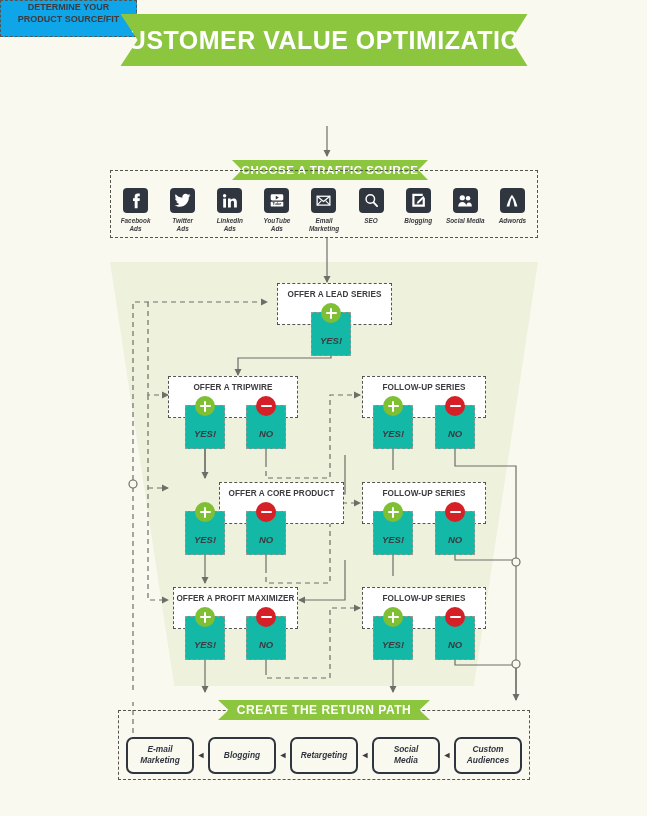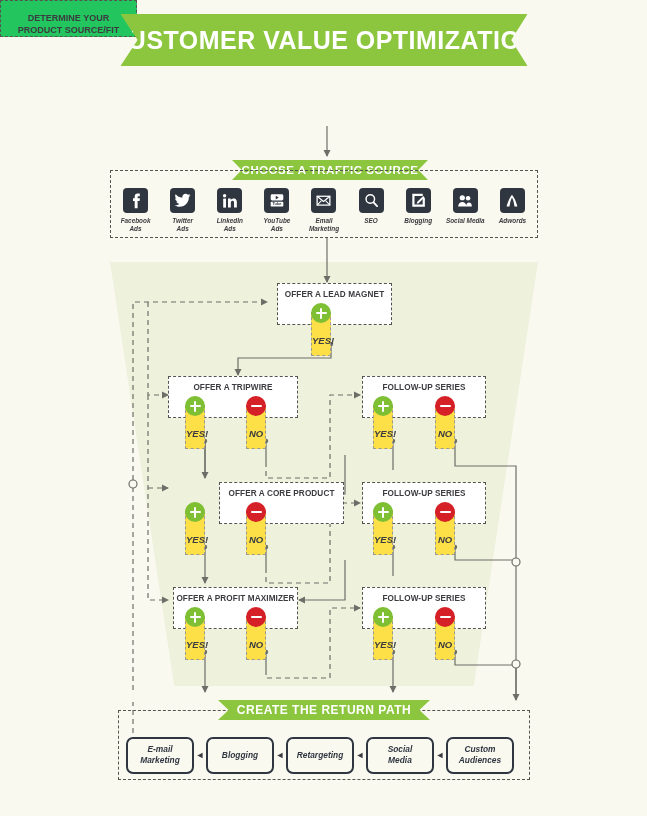--- a/index.html
+++ b/index.html
@@ -50,23 +50,23 @@
   
   .dash-box{
     position:absolute;
     border:1px dashed #8a8a82;
     box-sizing:border-box;
   }
 
   
   #determine-box{
     left:260px;top:90px;width:135px;height:35px;
-    background:#22c55e;
+    background:#0ea5e9;
     border:1px dashed #55554f;
-    display:flex;align-items:flex-end;justify-content:center;
+    display:flex;align-items:flex-start;justify-content:center;
   }
   #determine-box .txt{
     font-size:9px;font-weight:bold;color:#3b3b40;line-height:1.35;text-align:center;
   }
 
   
   #traffic-box{
     left:110px;top:170px;width:428px;height:68px;
     border:1px dashed #55554f;
     background:transparent;
@@ -103,23 +103,23 @@
   }
   .offer .title{
     position:absolute;left:0;right:0;top:6px;
     text-align:center;font-size:8.2px;font-weight:bold;color:#3b3b40;
     letter-spacing:.1px;
   }
 
   
   .yn{
     position:absolute;
-    width:20px;height:44px;
+    width:40px;height:44px;
     border:1px dashed #9a9a92;
-    background:#fde047;
+    background:#14b8a6;
     box-sizing:border-box;
   }
   .yn .lbl{
     position:absolute;left:0;right:0;bottom:9px;text-align:center;
     font-size:9.5px;font-style:italic;font-weight:bold;color:#3b3b40;
   }
   .badge{
     position:absolute;left:50%;top:-10px;transform:translateX(-50%);
     width:20px;height:20px;border-radius:50%;
     display:flex;align-items:center;justify-content:center;
@@ -132,21 +132,21 @@
     content:"";position:absolute;left:4.2px;top:-4.2px;width:2.6px;height:11px;background:#fff;border-radius:1px;
   }
 
   
   #return-box{
     left:118px;top:710px;width:412px;height:70px;
     border:1px dashed #55554f;
   }
   #return-row{
     position:absolute;left:126px;top:736px;width:396px;height:38px;
-    display:flex;align-items:center;justify-content:flex-start;
+    display:flex;align-items:center;justify-content:space-between;
   }
   .rp{
     width:68px;height:37px;border:2.2px solid #2f3640;border-radius:7px;
     background:#faf9f0;display:flex;align-items:center;justify-content:center;
     font-size:8.4px;font-style:italic;font-weight:bold;color:#2f3640;
     text-align:center;line-height:1.3;box-sizing:border-box;
   }
   .rp-arrow{
     width:12px;display:flex;align-items:center;justify-content:center;color:#3b3b40;font-size:9px;
   }
@@ -354,21 +354,21 @@
           <svg width="18" height="18" viewBox="0 0 20 20">
               <path d="M10 3 C12.6 6.4 14.6 10.4 16 16 L12.8 16 C12 11.4 11.2 8.4 10 6.2 C8.8 8.4 8 11.4 7.2 16 L4 16 C5.4 10.4 7.4 6.4 10 3 z" fill="#fff"></path>
             </svg>
         </div>
         <div class="icon-lbl">Adwords</div>
       </div>
 
     </div>
 
     <div class="offer" style="left:277px;top:283px;width:115px;height:42px;">
-      <div class="title">OFFER A LEAD MAGNET</div>
+      <div class="title">OFFER A LEAD SERIES</div>
     </div>
     <div class="yn" style="left:311px;top:312px;">
       <div class="badge plus">
           <i></i>
         </div>
       <div class="lbl">YES!</div>
     </div>
 
     <div class="offer" style="left:168px;top:376px;width:130px;height:42px;padding-left:36px;">
       <div class="title">OFFER A TRIPWIRE</div>

